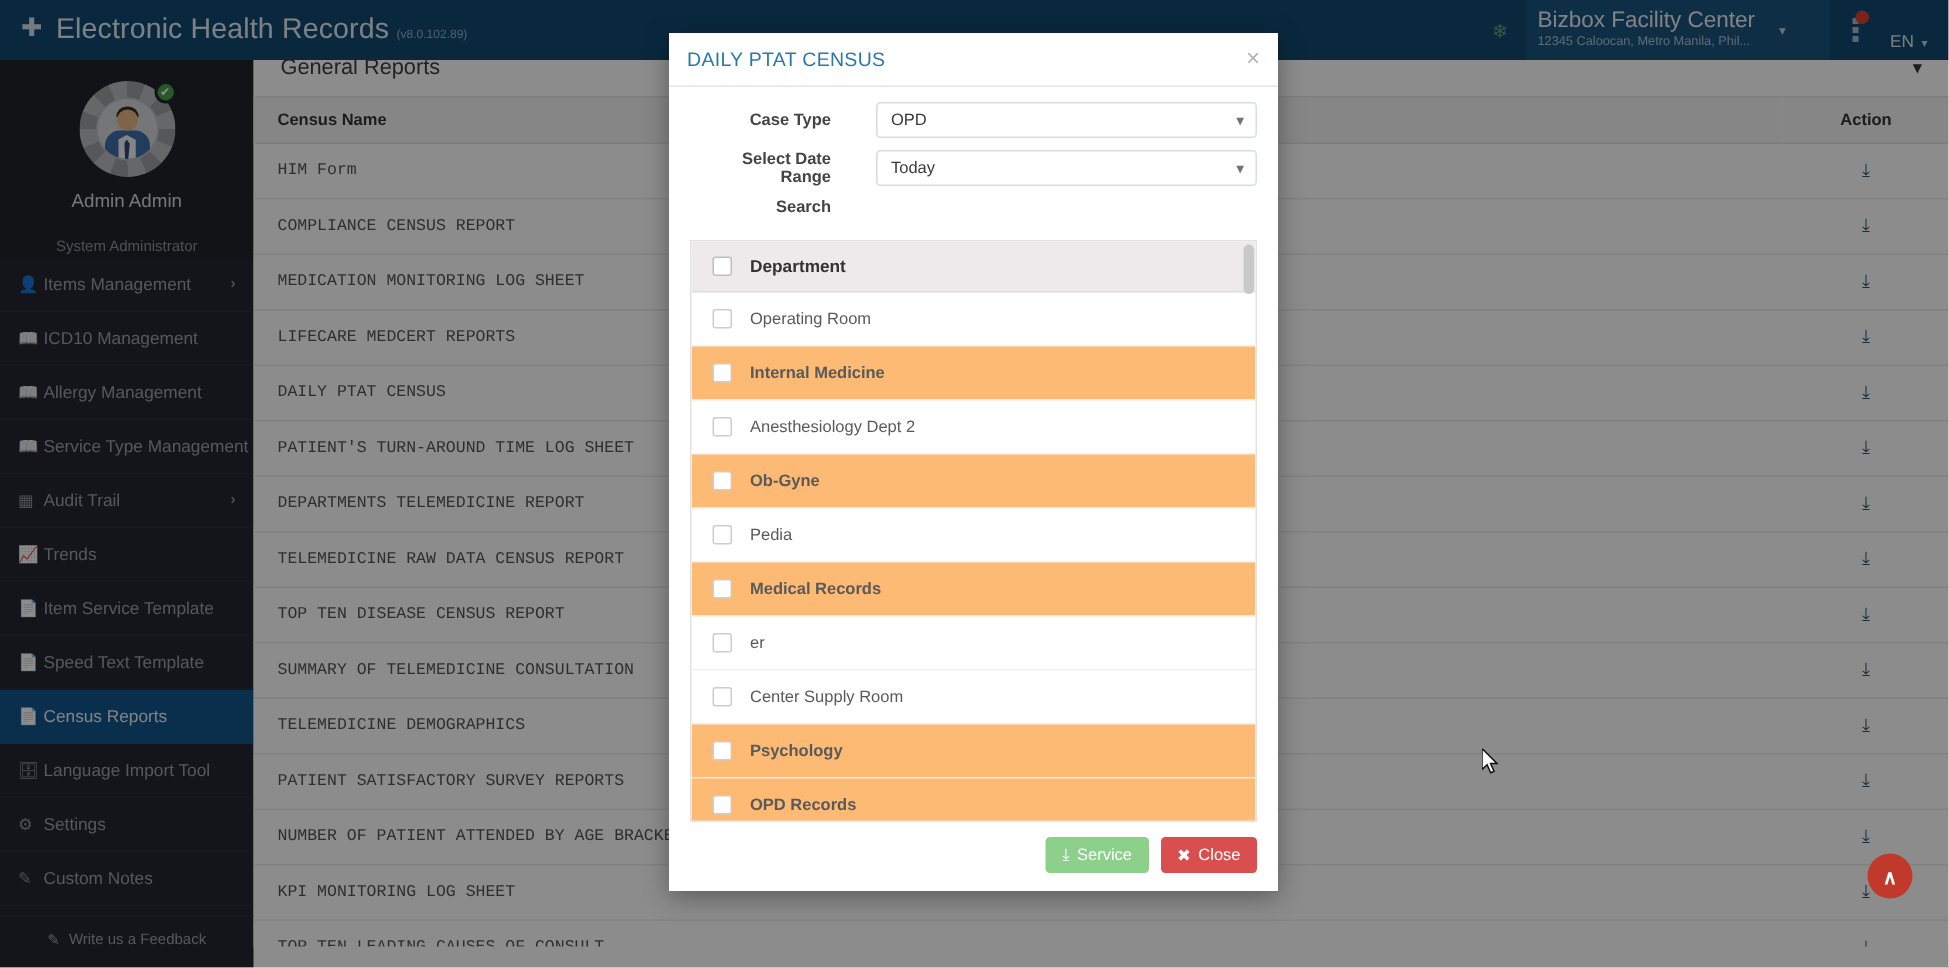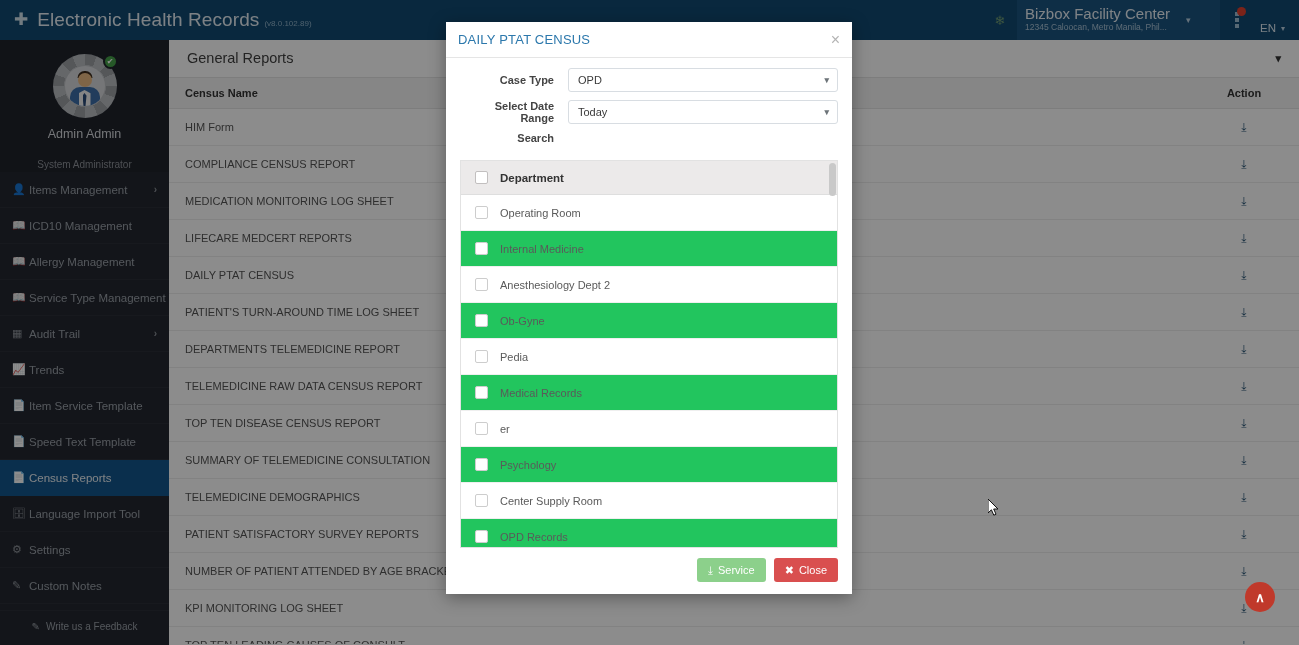--- a/index.html
+++ b/index.html
@@ -132,21 +132,21 @@
     font-weight: bold;
   }
   .feedback {
     height: 32px; display: flex; align-items: center; justify-content: center;
     gap: 6px; color: #9aa0a8; font-size: 10px; border-top: 1px solid #2b2f38;
     margin-top: 6px; cursor: pointer;
   }
 
   
   .content {
-    position: absolute; top: 39px; left: 169px; width: 1130px; height: 605px;
+    position: absolute; top: 26px; left: 169px; width: 1130px; height: 605px;
     background: #ffffff; overflow: hidden;
   }
   .panel-head {
     height: 38px; display: flex; align-items: center;
     padding: 0 18px; position: relative;
   }
   .panel-title { font-size: 14.5px; color: #3f3f3f; }
   .panel-collapse {
     position: absolute; right: 18px; top: 50%; transform: translateY(-50%);
     font-size: 11px; color: #333; font-weight: bold;
@@ -154,20 +154,21 @@
   table.reports { width: 100%; border-collapse: collapse; table-layout: fixed; }
   table.reports th {
     background: #f5f5f5; font-size: 11px; color: #333; font-weight: bold;
     text-align: left; padding: 9px 0 9px 16px; border-bottom: 1px solid #e4e4e4;
     border-top: 1px solid #e4e4e4;
   }
   table.reports th.act { text-align: center; width: 110px; padding-left: 0; }
   table.reports td {
     font-size: 11px; color: #555; padding: 11px 0 11px 16px;
     border-bottom: 1px solid #ededed;
+    font-family: Liberation Mono, monospace;
   }
   table.reports td.act { text-align: center; padding-left: 0; }
   .dl-ico { color: #2c5777; font-size: 12px; }
 
   
   .dim {
     position: absolute; top: 0; left: 0; width: 1299px; height: 645px;
     background: rgba(0,0,0,0.45); z-index: 10;
   }
 
@@ -181,21 +182,21 @@
   .modal-head {
     height: 36px; border-bottom: 1px solid #e5e5e5;
     display: flex; align-items: center; padding: 0 12px 0 12px; flex: none;
   }
   .modal-title { color: #2c78ac; font-size: 13px; letter-spacing: .2px; }
   .modal-x {
     margin-left: auto; color: #b3b3b3; font-size: 16px; line-height: 1;
     cursor: pointer;
   }
   .modal-body { padding: 10px 14px 0 14px; flex: none; }
-  .frow { display: flex; align-items: center; margin-bottom: 8px; }
+  .frow { display: flex; align-items: center; margin-bottom: 8px; gap: 16px; }
   .flabel {
     width: 108px; text-align: right; padding-right: 14px;
     font-size: 11px; color: #444; font-weight: bold;
   }
   .fctl { flex: 1; position: relative; }
   .fselect, .finput {
     width: 100%; height: 24px; border: 1px solid #d8dde2; border-radius: 3px;
     background: #fff; font-size: 11px; color: #3a3a3a;
     padding: 0 24px 0 9px; font-family: "Liberation Sans", sans-serif;
     appearance: none; -webkit-appearance: none;
@@ -217,21 +218,21 @@
   .listhead {
     height: 34px; background: #eceaea; display: flex; align-items: center;
     padding-left: 14px; border-bottom: 1px solid #dedede;
   }
   .listhead .lbl { font-size: 11.5px; color: #333; font-weight: bold; margin-left: 12px; }
   .listrows { height: 357px; overflow: hidden; }
   .lrow {
     height: 36px; display: flex; align-items: center; padding-left: 14px;
     border-bottom: 1px solid #efefef; background: #ffffff;
   }
-  .lrow.alt { background: #22c55e; }
+  .lrow.alt { background: #fdba74; font-weight: bold; }
   .lrow .lbl { font-size: 11px; color: #5a5a5a; margin-left: 12px; }
   .cbx {
     width: 13px; height: 13px; border: 1px solid #cdcdcd; border-radius: 2px;
     background: #fff; flex: none; cursor: pointer;
   }
   .cbx.head { border-color: #c2bfbf; }
   .vscroll {
     position: absolute; top: 1px; right: 1px; width: 7px; height: 389px;
     background: transparent;
   }
@@ -515,27 +516,27 @@
             <span class="lbl">Pedia</span>
           </div>
           <div class="lrow alt">
             <span class="cbx"></span>
             <span class="lbl">Medical Records</span>
           </div>
           <div class="lrow">
             <span class="cbx"></span>
             <span class="lbl">er</span>
           </div>
+          <div class="lrow">
+            <span class="cbx"></span>
+            <span class="lbl">Center Supply Room</span>
+          </div>
           <div class="lrow alt">
             <span class="cbx"></span>
             <span class="lbl">Psychology</span>
-          </div>
-          <div class="lrow">
-            <span class="cbx"></span>
-            <span class="lbl">Center Supply Room</span>
           </div>
           <div class="lrow alt">
             <span class="cbx"></span>
             <span class="lbl">OPD Records</span>
           </div>
         </div>
       <div class="vscroll">
         <div class="vthumb"></div>
       </div>
     </div>

